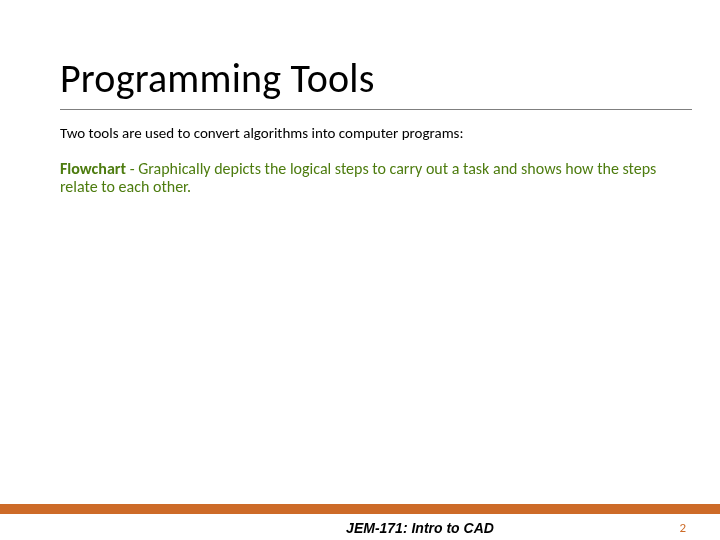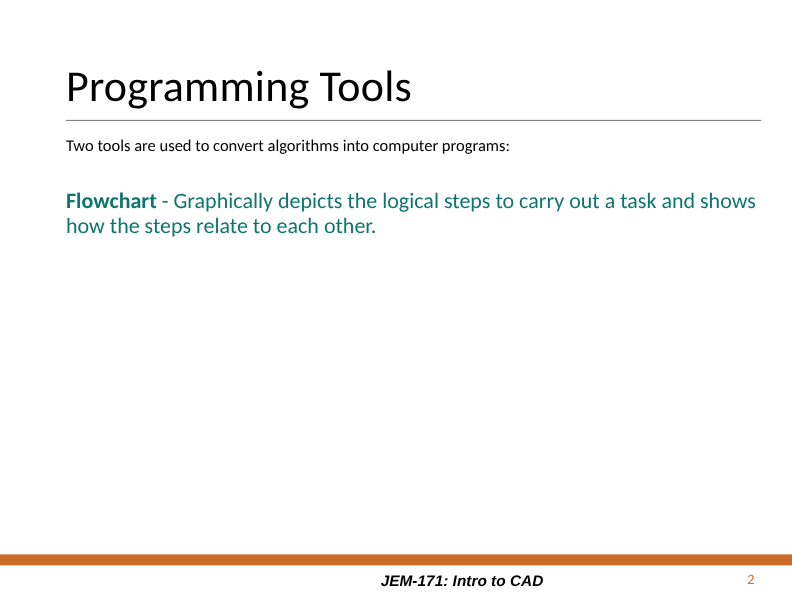--- a/index.html
+++ b/index.html
@@ -21,26 +21,26 @@
     font-weight: 400;
     color: #000;
     padding-bottom: 6px;
     border-bottom: 1px solid #7f7f7f;
     margin-bottom: 14px;
     letter-spacing: 0.2px;
   }
   .subtitle {
     font-size: 15px;
     color: #000;
-    margin-bottom: 30px;
+    margin-bottom: 18px;
   }
   .body-block {
-    font-size: 20px;
+    font-size: 16px;
     line-height: 1.15;
-    color: #0f766e;
+    color: #4d7c0f;
     margin-bottom: 22px;
   }
   .body-block .bold {
     font-weight: 700;
   }
   .footer-bar {
     position: absolute;
     left: 0;
     bottom: 26px;
     width: 720px;

